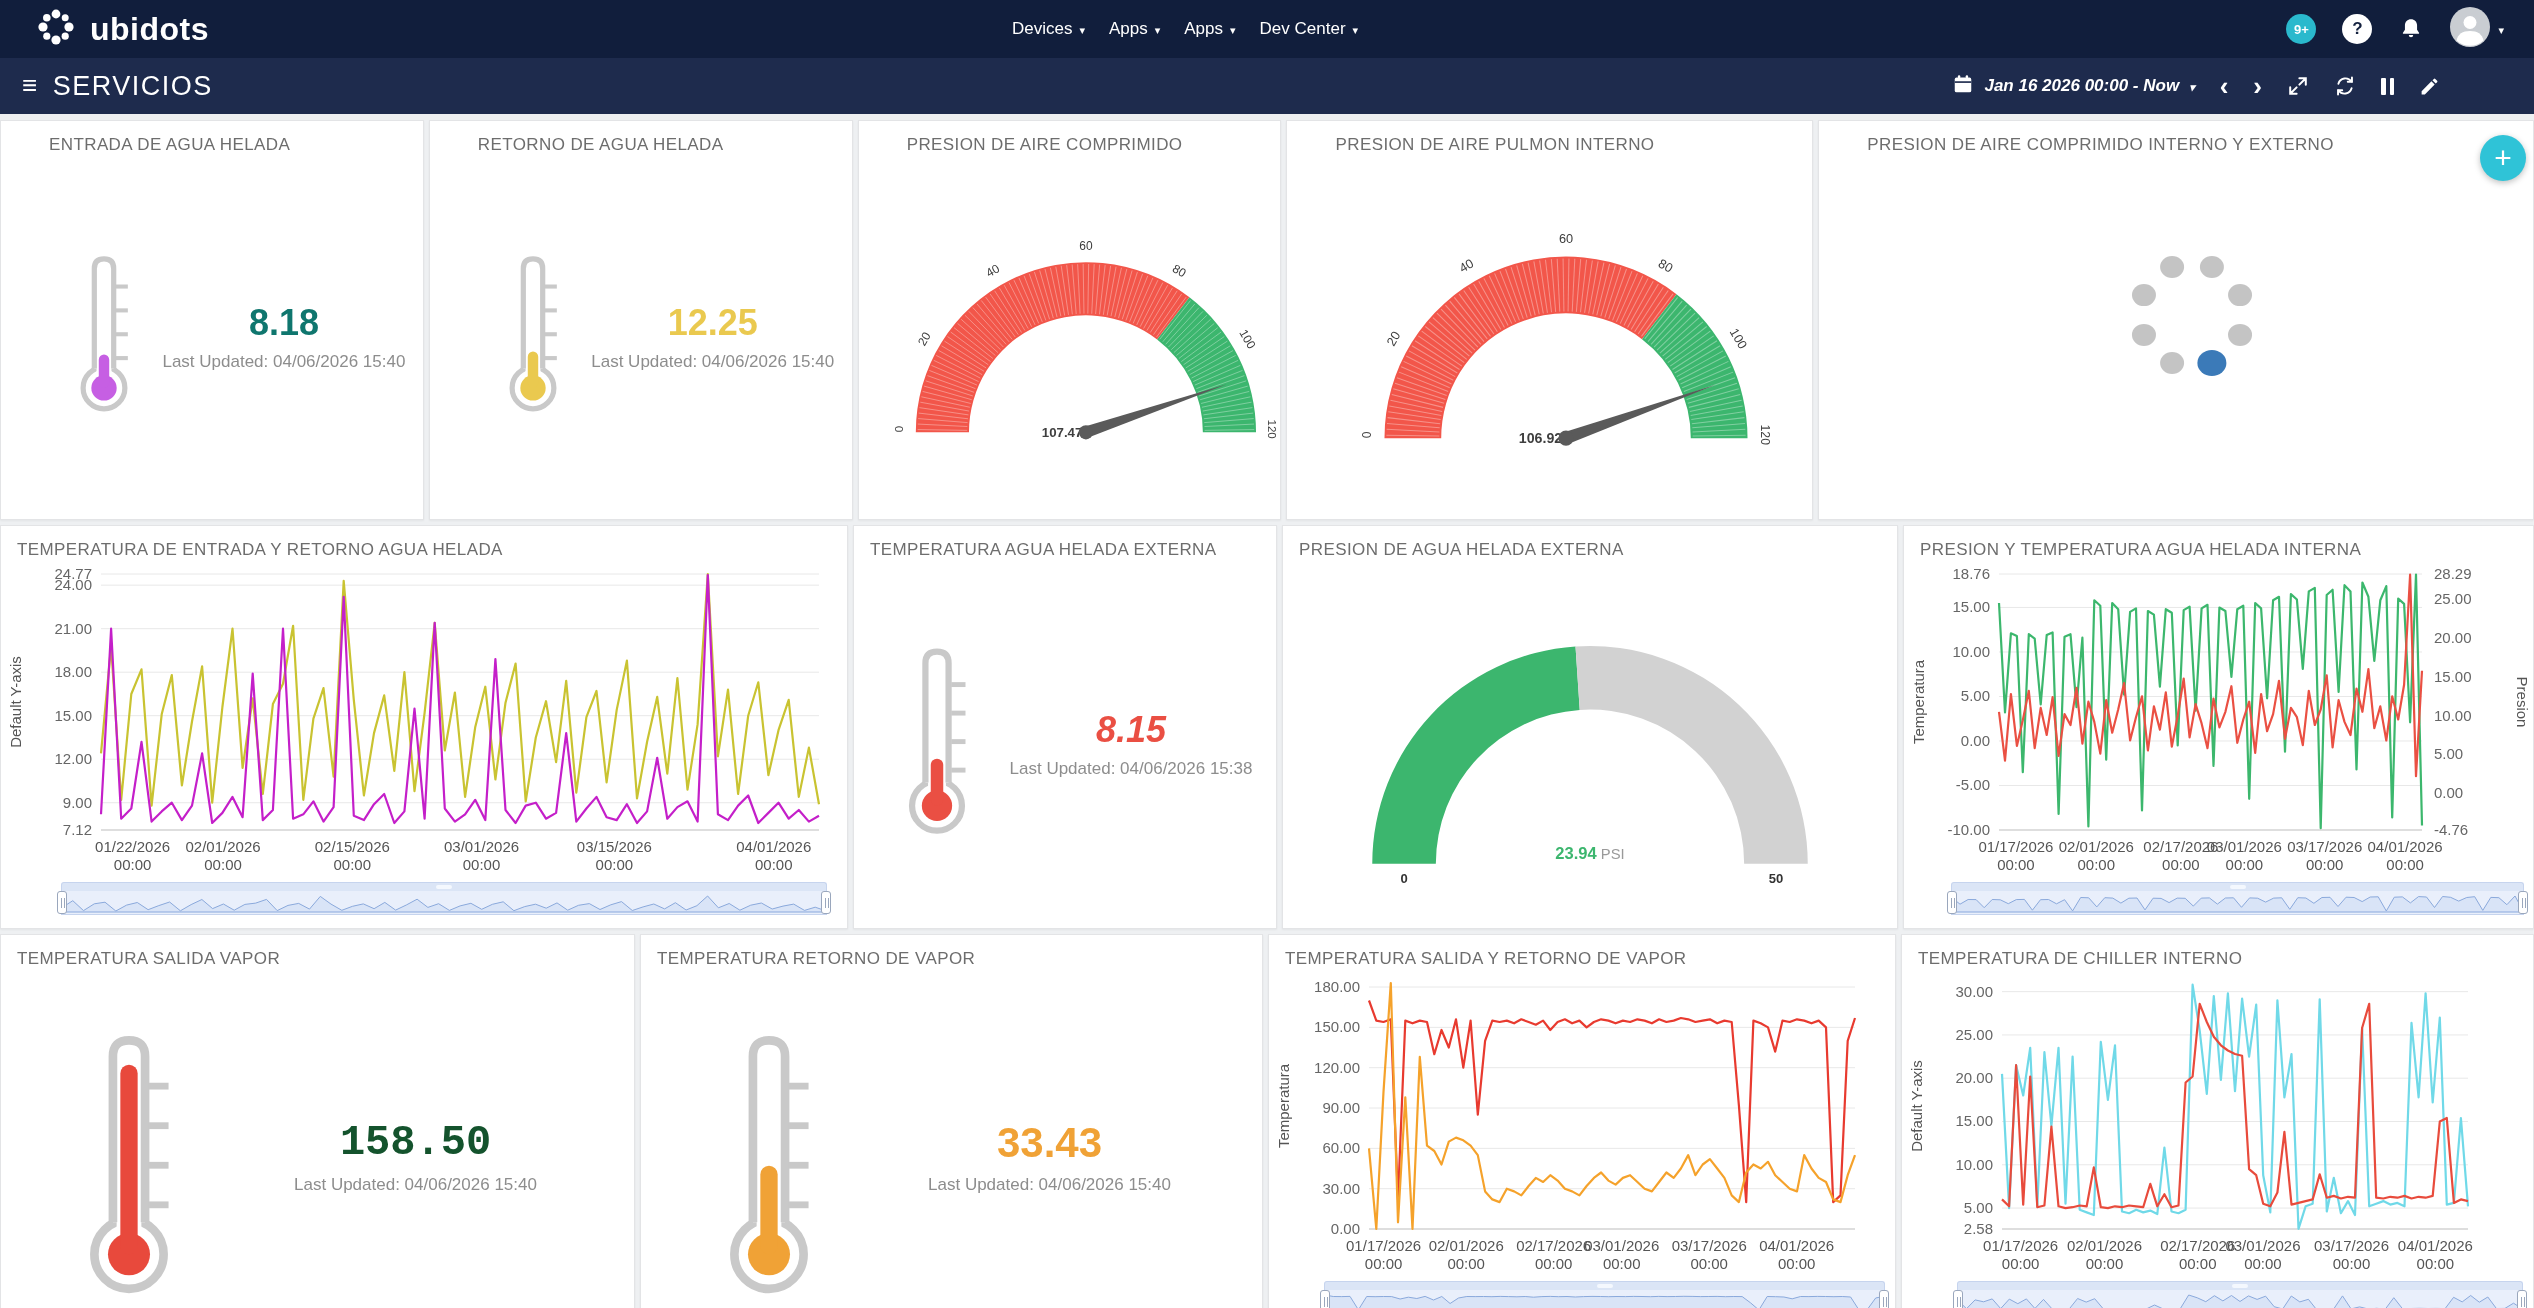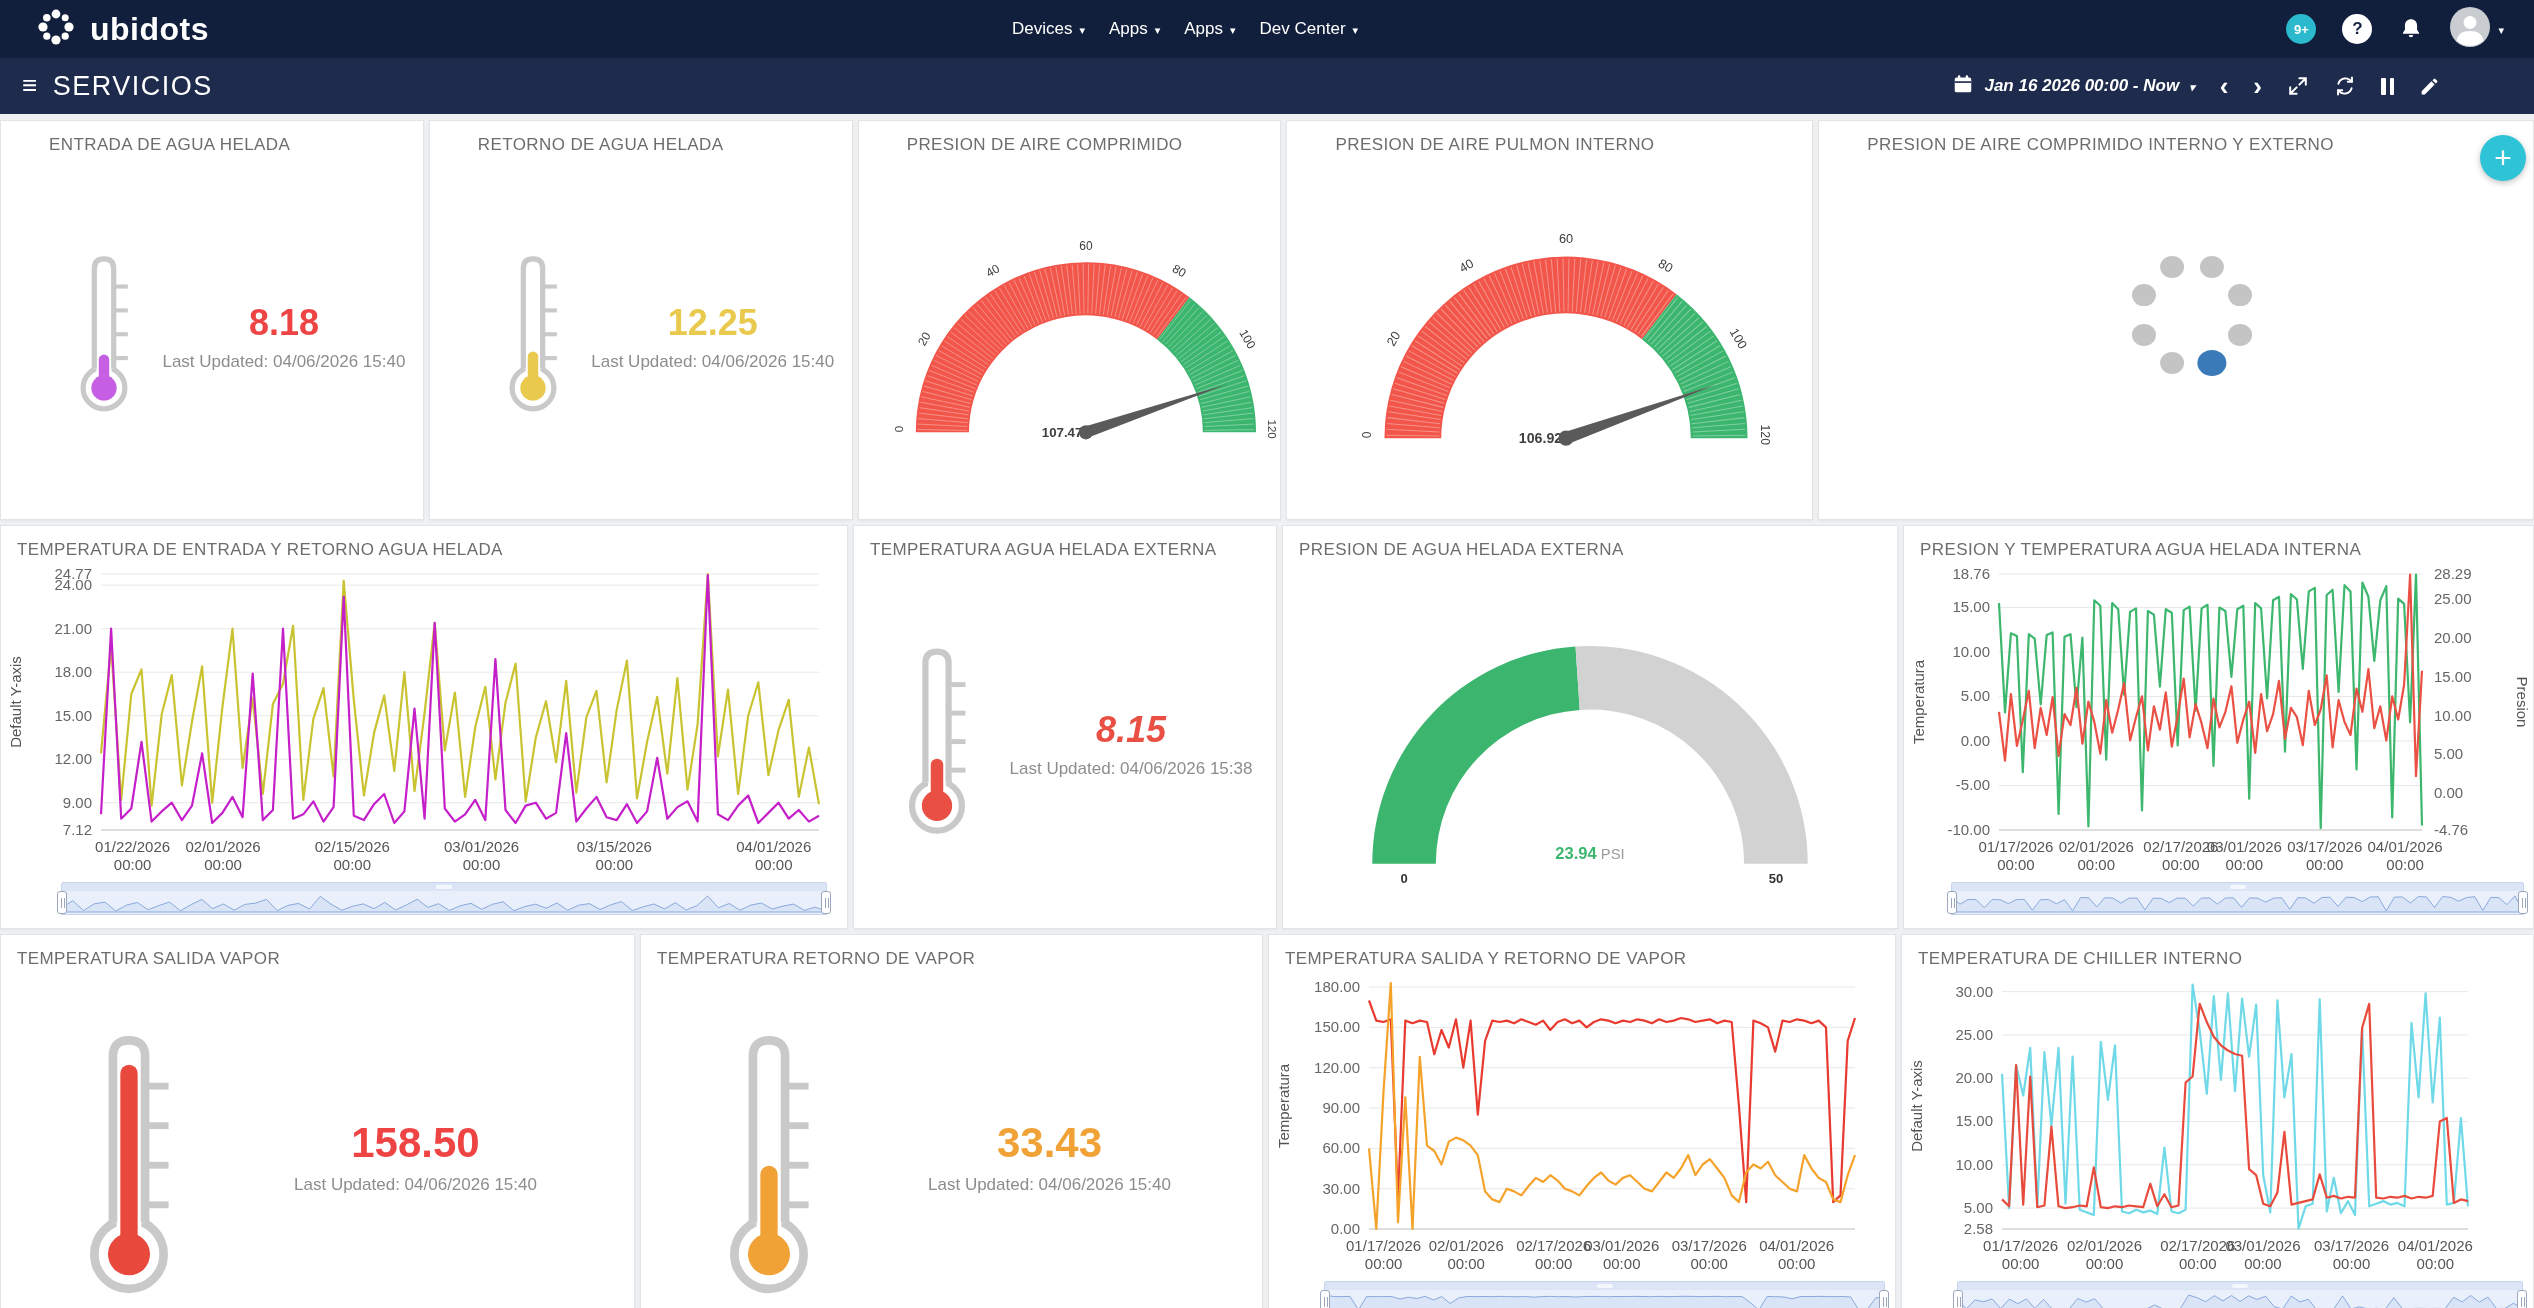--- a/index.html
+++ b/index.html
@@ -198,21 +198,21 @@
               <rect x="45" y="144" width="20" height="28" fill="#fff"></rect>
               <path d="M42 160 L42 26 Q42 13 55 13 Q68 13 68 26 L68 160" fill="#fff" stroke="#c9c9c9" stroke-width="7"></path>
               <line x1="71" y1="50" x2="87" y2="50" stroke="#c9c9c9" stroke-width="5.5"></line>
               <line x1="71" y1="82" x2="87" y2="82" stroke="#c9c9c9" stroke-width="5.5"></line>
               <line x1="71" y1="114" x2="87" y2="114" stroke="#c9c9c9" stroke-width="5.5"></line>
               <line x1="71" y1="146" x2="87" y2="146" stroke="#c9c9c9" stroke-width="5.5"></line>
               <circle cx="55" cy="186" r="17" fill="#c65fe3"></circle>
               <rect x="48" y="141.24" width="14" height="44.75999999999999" rx="7" fill="#c65fe3"></rect>
             </svg></div>
         <div class="reading">
-          <div class="val" style="color: #ef4444;">8.18</div>
+          <div class="val" style="color: #0f766e;">8.18</div>
           <div class="upd">Last Updated: 04/06/2026 15:40</div>
         </div>
       </div>
     </div>
     <div class="card w424">
       <div class="card-title">RETORNO DE AGUA HELADA</div>
       <div class="thermo-row">
         <div class="thermo" style="margin-left:30px"><svg width="82" height="172" viewBox="0 0 110 230">
               <circle cx="55" cy="186" r="28" fill="#fff" stroke="#c9c9c9" stroke-width="7"></circle>
               <rect x="45" y="144" width="20" height="28" fill="#fff"></rect>
@@ -610,21 +610,21 @@
               <rect x="45" y="144" width="20" height="28" fill="#fff"></rect>
               <path d="M42 160 L42 26 Q42 13 55 13 Q68 13 68 26 L68 160" fill="#fff" stroke="#c9c9c9" stroke-width="7"></path>
               <line x1="71" y1="50" x2="87" y2="50" stroke="#c9c9c9" stroke-width="5.5"></line>
               <line x1="71" y1="82" x2="87" y2="82" stroke="#c9c9c9" stroke-width="5.5"></line>
               <line x1="71" y1="114" x2="87" y2="114" stroke="#c9c9c9" stroke-width="5.5"></line>
               <line x1="71" y1="146" x2="87" y2="146" stroke="#c9c9c9" stroke-width="5.5"></line>
               <circle cx="55" cy="186" r="17" fill="#e8493c"></circle>
               <rect x="48" y="32.7" width="14" height="153.3" rx="7" fill="#e8493c"></rect>
             </svg></div>
         <div class="reading" style="margin-top:95px">
-          <div class="val" style="color: #ef4444;">158.50</div>
+          <div class="val" style="color: #14532d; font-family: Liberation Mono, monospace;">158.50</div>
           <div class="upd">Last Updated: 04/06/2026 15:40</div>
         </div>
       </div>
     </div>
     <div class="card w623">
       <div class="card-title">TEMPERATURA RETORNO DE VAPOR</div>
       <div class="thermo-row top">
         <div class="thermo" style="margin-left:60px"><svg width="136" height="285" viewBox="0 0 110 230">
               <circle cx="55" cy="186" r="28" fill="#fff" stroke="#c9c9c9" stroke-width="7"></circle>
               <rect x="45" y="144" width="20" height="28" fill="#fff"></rect>

